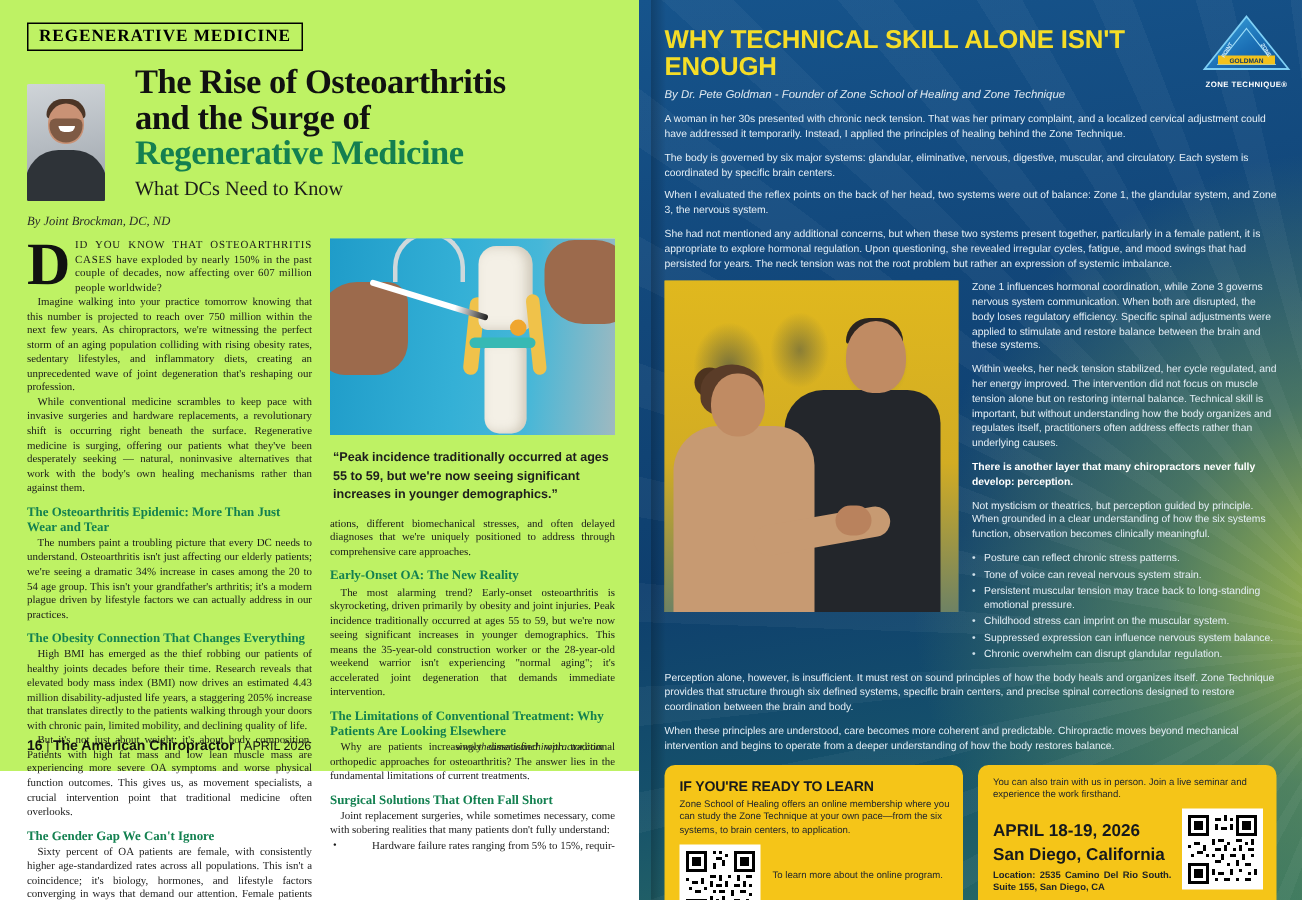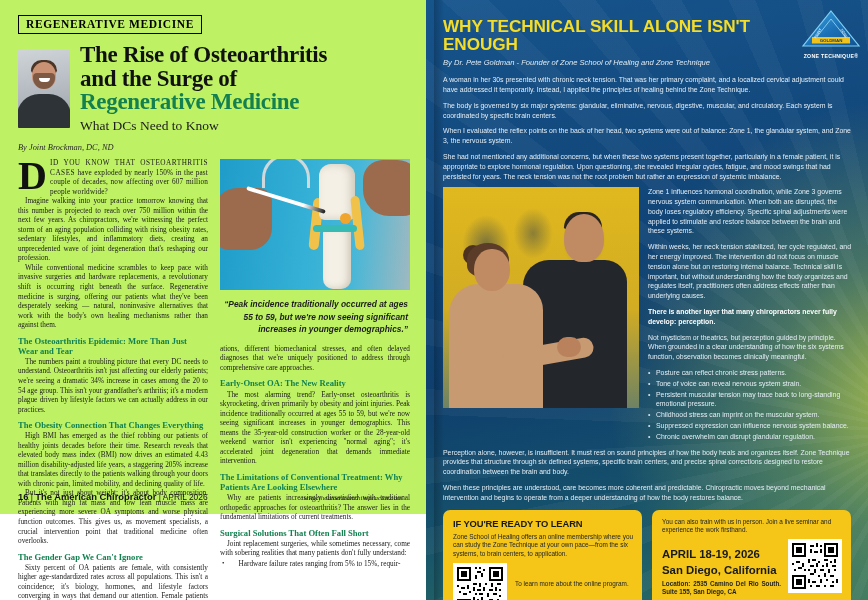--- a/index.html
+++ b/index.html
@@ -22,21 +22,21 @@
     display: inline-block;
     border: 1.6px solid #000;
     padding: 2px 7px 3px 7px;
     font-family: "Liberation Serif", serif;
     font-weight: 700;
     font-size: 11.5px;
     letter-spacing: 0.6px;
     color: #000;
     margin-bottom: 9px;
   }
-  .title-row { display: flex; gap: 10px; align-items: center; }
+  .title-row { display: flex; gap: 20px; align-items: flex-end; }
   .author-photo {
     width: 52px; height: 78px;
     flex: 0 0 52px;
     border-radius: 1px;
     position: relative;
     overflow: hidden;
     background: linear-gradient(170deg,#cfd4d8 0%, #b6bcc2 48%, #9aa1a8 100%);
   }
   .author-photo .ap-head {
     position: absolute; left: 50%; top: 16%;
@@ -132,21 +132,21 @@
     text-align: justify;
     text-indent: 0;
     letter-spacing: .15px;
   }
   .lede .smallcaps { font-variant: small-caps; letter-spacing: .5px; }
   ul.bullets { list-style: none; margin: 1px 0 0 0; padding: 0; }
   ul.bullets li {
     text-indent: 0;
     padding-left: 9px;
     position: relative;
-    text-align: center;
+    text-align: right;
   }
   ul.bullets li:before {
     content: "•";
     position: absolute; left: 2px; top: -0.5px;
     font-size: 7px; color: #1a1a1a;
   }
 
   .knee-photo {
     width: 190px; height: 131px;
     margin-bottom: 7px;
@@ -210,28 +210,27 @@
   }
   .knee-photo .stetho {
     position: absolute; left: 22%; top: -4%;
     width: 48px; height: 34px;
     border: 3px solid #cfd8db; border-bottom: none;
     border-radius: 24px 24px 0 0;
   }
 
   .pullquote {
     width: 190px;
-    text-align: right;
+    text-align: left;
     font-family: "Liberation Sans", sans-serif;
     font-weight: 700;
     font-size: 8.4px;
     line-height: 1.5;
     color: #1d1d1d;
     padding: 1px 2px 9px 2px;
-    font-style: italic;
   }
 
   .footer-left {
     position: absolute;
     left: 18px; right: 24px; bottom: 12px;
     display: flex; align-items: baseline; justify-content: space-between;
   }
   .footer-left .fl {
     font-family: "Liberation Sans", sans-serif;
     font-size: 8.4px; color: #111;

